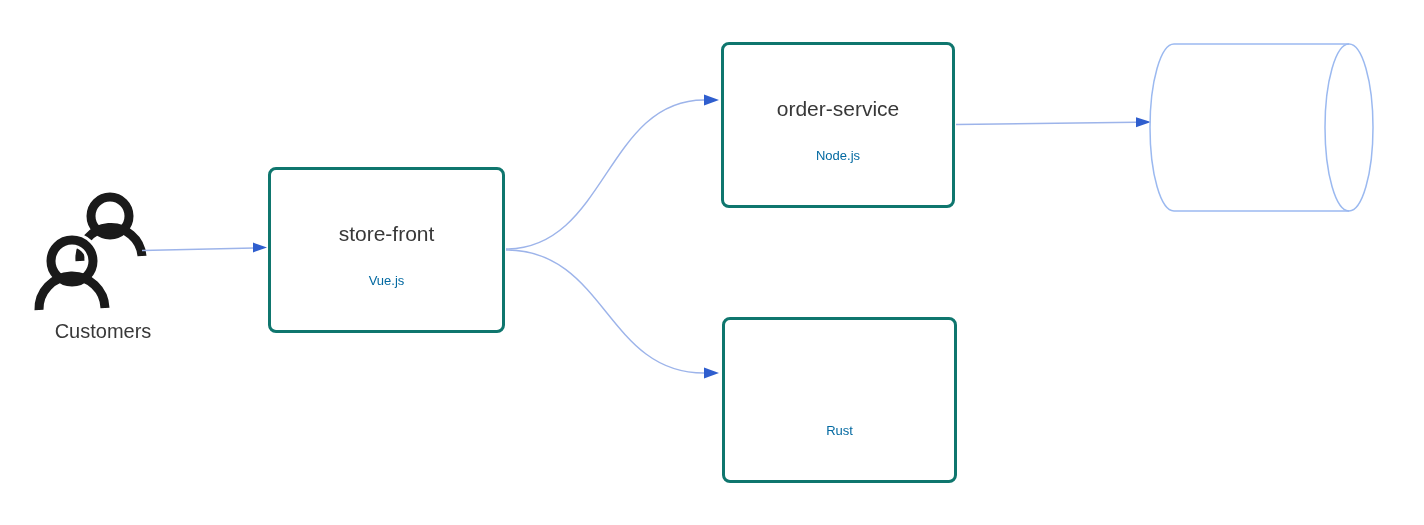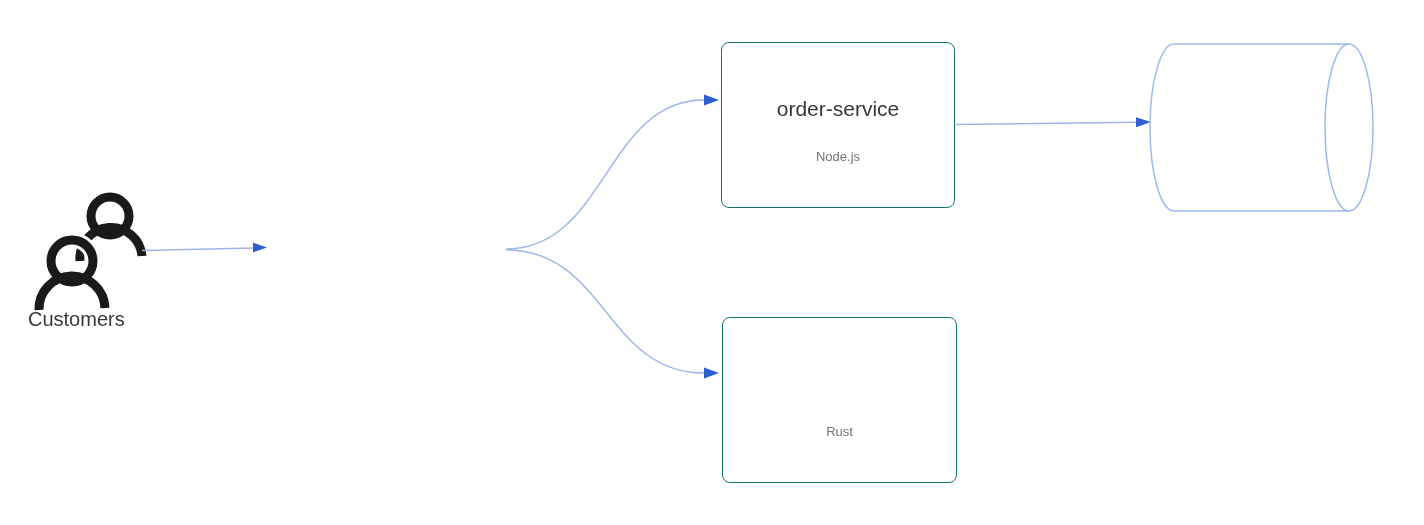--- a/index.html
+++ b/index.html
@@ -12,53 +12,54 @@
     font-family: "Liberation Sans", sans-serif;
   }
   .layer {
     position: absolute;
     left: 0; top: 0;
     width: 1424px; height: 525px;
   }
   .node {
     position: absolute;
     background: #ffffff;
-    border: 1px solid #0f766e;
+    border: 3px solid #0f766e;
     border-radius: 8px;
     box-sizing: border-box;
   }
   .node-title {
     position: absolute;
     left: 0; right: 0;
     top: 40%;
     transform: translateY(-50%);
     text-align: center;
     font-size: 21px;
     color: #383838;
     white-space: nowrap;
   }
   .node-sub {
     position: absolute;
     left: 0; right: 0;
     top: 69%;
     transform: translateY(-50%);
     text-align: center;
     font-size: 13px;
-    color: #737373;
+    color: #0369a1;
     white-space: nowrap;
   }
   .shape-labels {
     position: absolute;
     box-sizing: border-box;
   }
   .actor-label {
     position: absolute;
     left: 28px;
-    top: 308px;
+    top: 320px;
     width: 150px;
+    text-align: center;
     font-size: 20px;
     color: #383838;
     white-space: nowrap;
   }
 </style>
 </head>
 <body>
 
 <div class="canvas">
 
@@ -102,20 +103,24 @@
     <g stroke="#9bb9f0" stroke-width="1.5" fill="none">
       <path d="M1174,44 L1349,44"></path>
       <path d="M1174,211 L1349,211"></path>
       <path d="M1174,44 A24,83.5 0 0 0 1174,211"></path>
       <ellipse cx="1349" cy="127.5" rx="24" ry="83.5"></ellipse>
     </g>
   </svg>
 
   <div class="actor-label">Customers</div>
 
+  <div class="node" style="left:268px; top:167px; width:237px; height:166px;">
+    <div class="node-title">store-front</div>
+    <div class="node-sub">Vue.js</div>
+  </div>
 
   <div class="node" style="left:721px; top:42px; width:234px; height:166px;">
     <div class="node-title">order-service</div>
     <div class="node-sub">Node.js</div>
   </div>
 
   <div class="node" style="left:722px; top:317px; width:235px; height:166px;">
     <div class="node-sub">Rust</div>
   </div>
 

